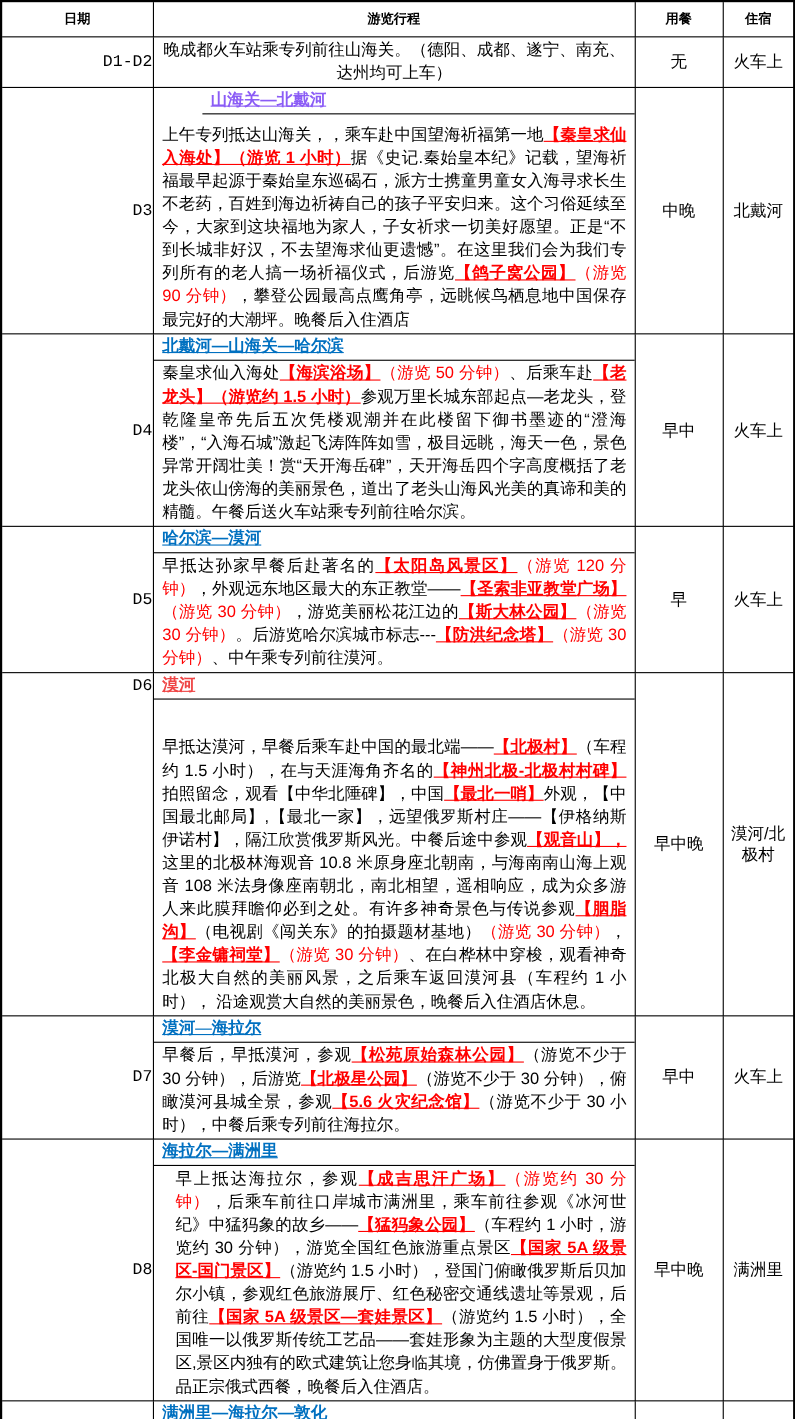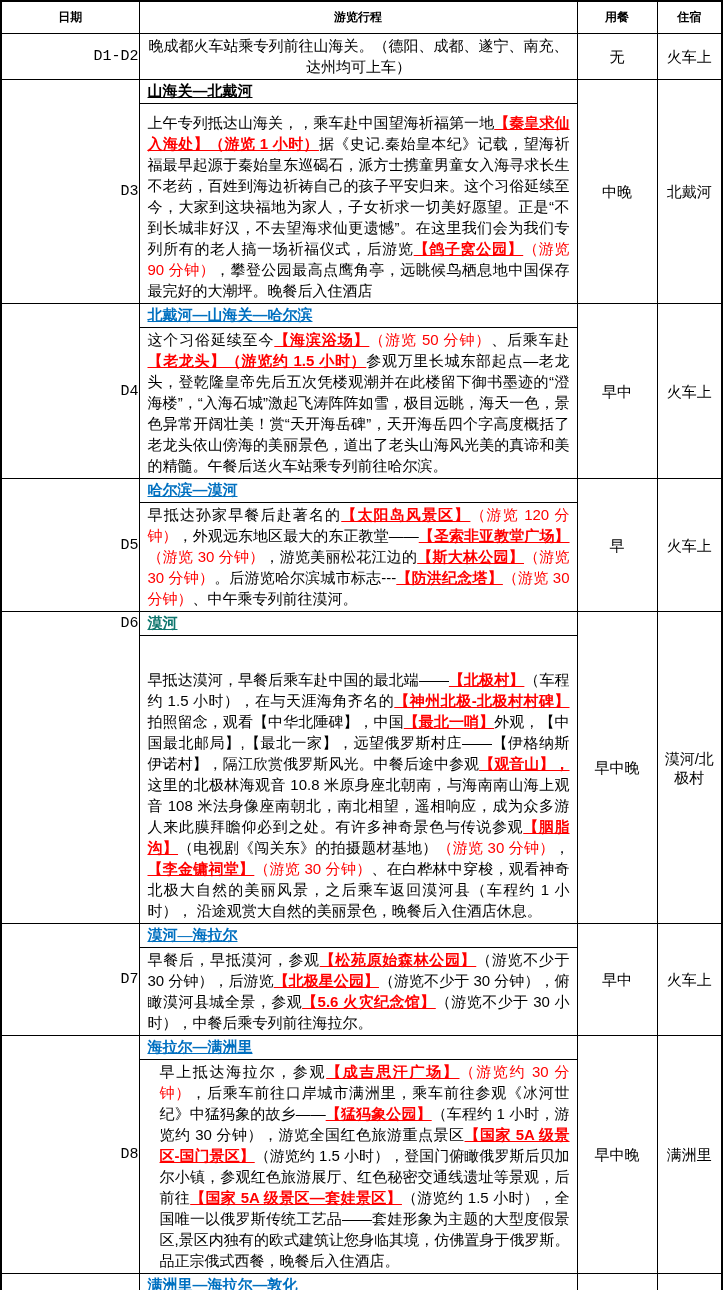--- a/index.html
+++ b/index.html
@@ -69,54 +69,54 @@
             <div class="row-body center" style="min-height: 26px;">
               <div><span class="seg-n">晚成都火车站乘专列前往山海关。（德阳、成都、遂宁、南充、达州均可上车）</span></div>
             </div>
           </td>
           <td class="meal">无</td>
           <td class="stay">火车上</td>
         </tr>
         <tr>
           <td class="day"><span>D3</span></td>
           <td class="prog">
-            <div class="row-title" style="color: #000000;">山海关—北戴河</div>
+            <div class="row-title" style="color: #8b5cf6; margin-left: 44px;">山海关—北戴河</div>
             <div class="row-body" style="min-height: 148px; padding-top: 8px;">
               <div><span class="seg-n">上午专列抵达山海关，，乘车赴中国望海祈福第一地</span><span class="seg-rbu">【秦皇求仙入海处】（游览 1 小时）</span><span class="seg-n">据《史记.秦始皇本纪》记载，望海祈福最早起源于秦始皇东巡碣石，派方士携童男童女入海寻求长生不老药，百姓到海边祈祷自己的孩子平安归来。这个习俗延续至今，大家到这块福地为家人，子女祈求一切美好愿望。正是“不到长城非好汉，不去望海求仙更遗憾”。在这里我们会为我们专列所有的老人搞一场祈福仪式，后游览</span><span class="seg-rb">【鸽子窝公园】</span><span class="seg-r">（游览 90 分钟）</span><span class="seg-n">，攀登公园最高点鹰角亭，远眺候鸟栖息地中国保存最完好的大潮坪。晚餐后入住酒店</span></div>
             </div>
           </td>
           <td class="meal">中晚</td>
           <td class="stay">北戴河</td>
         </tr>
         <tr>
           <td class="day"><span>D4</span></td>
           <td class="prog">
             <div class="row-title" style="color: rgb(0, 112, 192);">北戴河—山海关—哈尔滨</div>
             <div class="row-body" style="min-height: 124px;">
-              <div><span class="seg-n">这个习俗延续至今</span><span class="seg-rb">【海滨浴场】</span><span class="seg-r">（游览 50 分钟）</span><span class="seg-n">、后乘车赴</span><span class="seg-rbu">【老龙头】（游览约 1.5 小时）</span><span class="seg-n">参观万里长城东部起点—老龙头，登乾隆皇帝先后五次凭楼观潮并在此楼留下御书墨迹的“澄海楼”，“入海石城”激起飞涛阵阵如雪，极目远眺，海天一色，景色异常开阔壮美！赏“天开海岳碑”，天开海岳四个字高度概括了老龙头依山傍海的美丽景色，道出了老头山海风光美的真谛和美的精髓。午餐后送火车站乘专列前往哈尔滨。</span></div>
+              <div><span class="seg-n">秦皇求仙入海处</span><span class="seg-rb">【海滨浴场】</span><span class="seg-r">（游览 50 分钟）</span><span class="seg-n">、后乘车赴</span><span class="seg-rbu">【老龙头】（游览约 1.5 小时）</span><span class="seg-n">参观万里长城东部起点—老龙头，登乾隆皇帝先后五次凭楼观潮并在此楼留下御书墨迹的“澄海楼”，“入海石城”激起飞涛阵阵如雪，极目远眺，海天一色，景色异常开阔壮美！赏“天开海岳碑”，天开海岳四个字高度概括了老龙头依山傍海的美丽景色，道出了老头山海风光美的真谛和美的精髓。午餐后送火车站乘专列前往哈尔滨。</span></div>
             </div>
           </td>
           <td class="meal">早中</td>
           <td class="stay">火车上</td>
         </tr>
         <tr>
           <td class="day"><span>D5</span></td>
           <td class="prog">
             <div class="row-title" style="color: rgb(0, 112, 192);">哈尔滨—漠河</div>
             <div class="row-body" style="min-height: 80px;">
               <div><span class="seg-n">早抵达孙家早餐后赴著名的</span><span class="seg-rb">【太阳岛风景区】</span><span class="seg-r">（游览 120 分钟）</span><span class="seg-n">，外观远东地区最大的东正教堂——</span><span class="seg-rb">【圣索非亚教堂广场】</span><span class="seg-r">（游览 30 分钟）</span><span class="seg-n">，游览美丽松花江边的</span><span class="seg-rb">【斯大林公园】</span><span class="seg-r">（游览 30 分钟）</span><span class="seg-n">。后游览哈尔滨城市标志---</span><span class="seg-rb">【防洪纪念塔】</span><span class="seg-r">（游览 30 分钟）</span><span class="seg-n">、中午乘专列前往漠河。</span></div>
             </div>
           </td>
           <td class="meal">早</td>
           <td class="stay">火车上</td>
         </tr>
         <tr>
           <td class="day top"><span>D6</span></td>
           <td class="prog">
-            <div class="row-title" style="color: #0f766e;">漠河</div>
+            <div class="row-title" style="color: #ef4444;">漠河</div>
             <div class="row-body" style="min-height: 146px; margin-top: 32px;">
               <div><span class="seg-n">早抵达漠河，早餐后乘车赴中国的最北端——</span><span class="seg-rb">【北极村】</span><span class="seg-n">（车程约 1.5 小时），在与天涯海角齐名的</span><span class="seg-rb">【神州北极-北极村村碑】</span><span class="seg-n">拍照留念，观看【中华北陲碑】，中国</span><span class="seg-rb">【最北一哨】</span><span class="seg-n">外观，【中国最北邮局】,【最北一家】，远望俄罗斯村庄——【伊格纳斯伊诺村】，隔江欣赏俄罗斯风光。中餐后途中参观</span><span class="seg-rb">【观音山】，</span><span class="seg-n">这里的北极林海观音 10.8 米原身座北朝南，与海南南山海上观音 108 米法身像座南朝北，南北相望，遥相响应，成为众多游人来此膜拜瞻仰必到之处。有许多神奇景色与传说参观</span><span class="seg-rb">【胭脂沟】</span><span class="seg-n">（电视剧《闯关东》的拍摄题材基地）</span><span class="seg-r">（游览 30 分钟）</span><span class="seg-n">，</span><span class="seg-rb">【李金镛祠堂】</span><span class="seg-r">（游览 30 分钟）</span><span class="seg-n">、在白桦林中穿梭，观看神奇北极大自然的美丽风景，之后乘车返回漠河县（车程约 1 小时）， 沿途观赏大自然的美丽景色，晚餐后入住酒店休息。</span></div>
             </div>
           </td>
           <td class="meal">早中晚</td>
           <td class="stay">漠河/北极村</td>
         </tr>
         <tr>
           <td class="day"><span>D7</span></td>
           <td class="prog">

